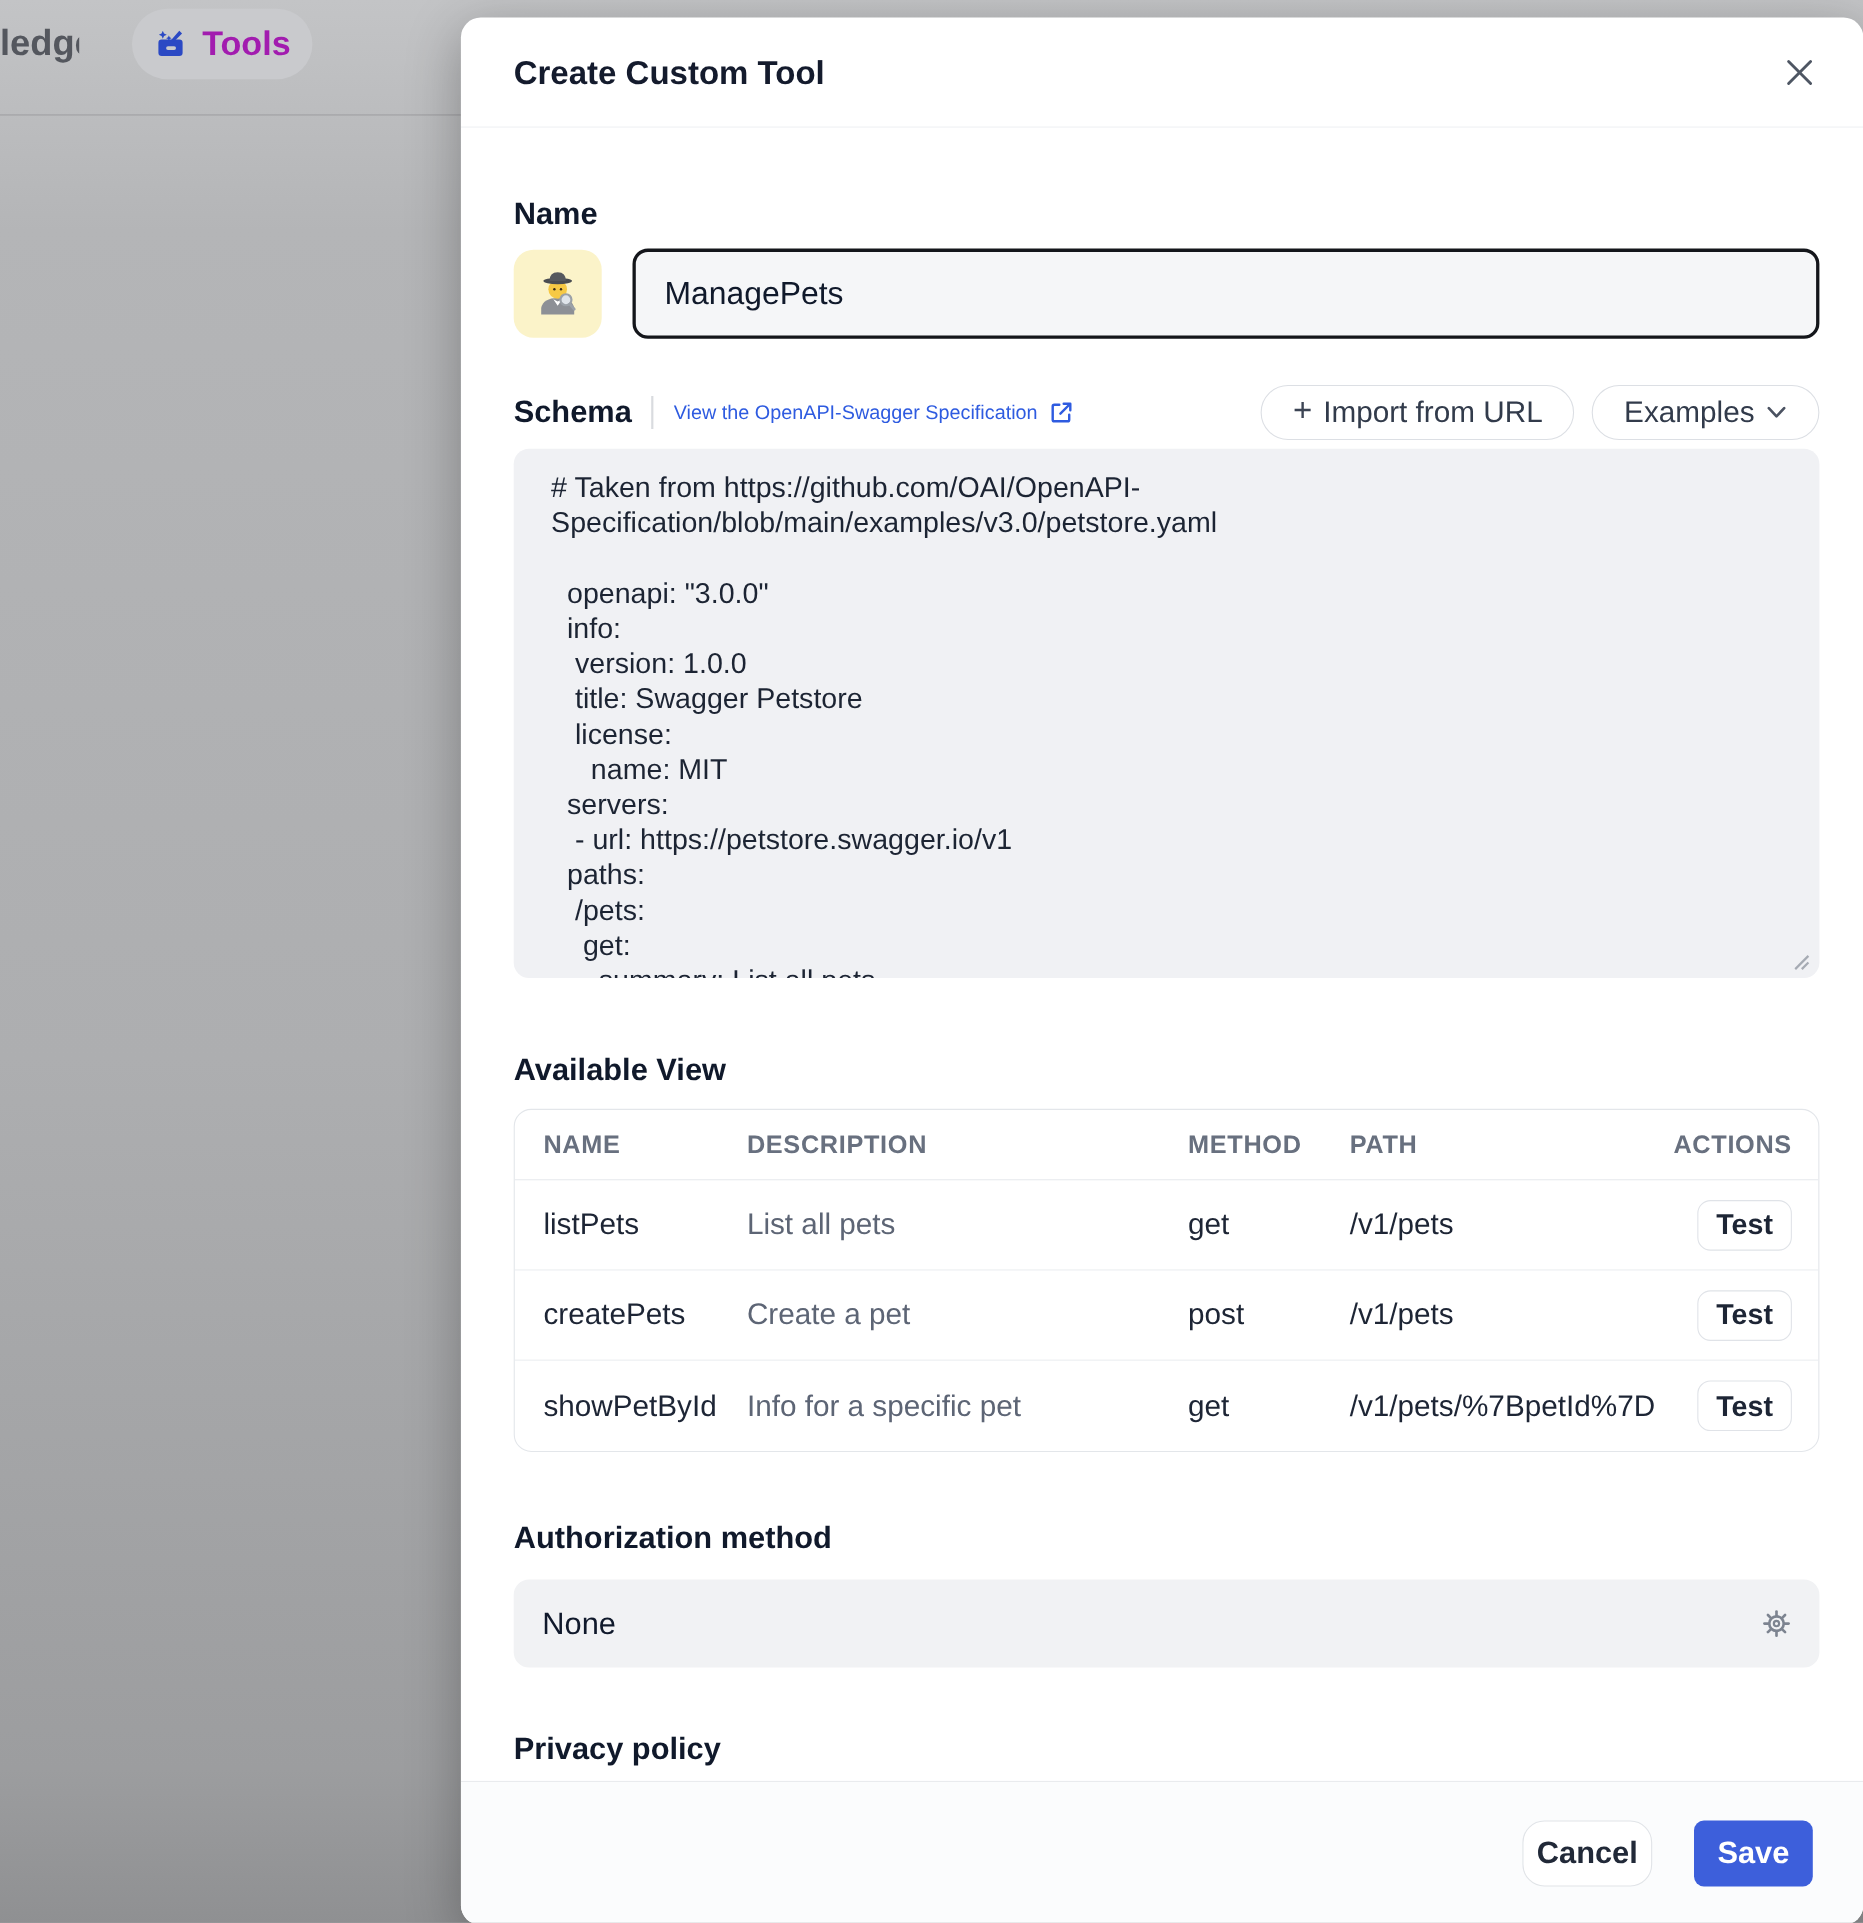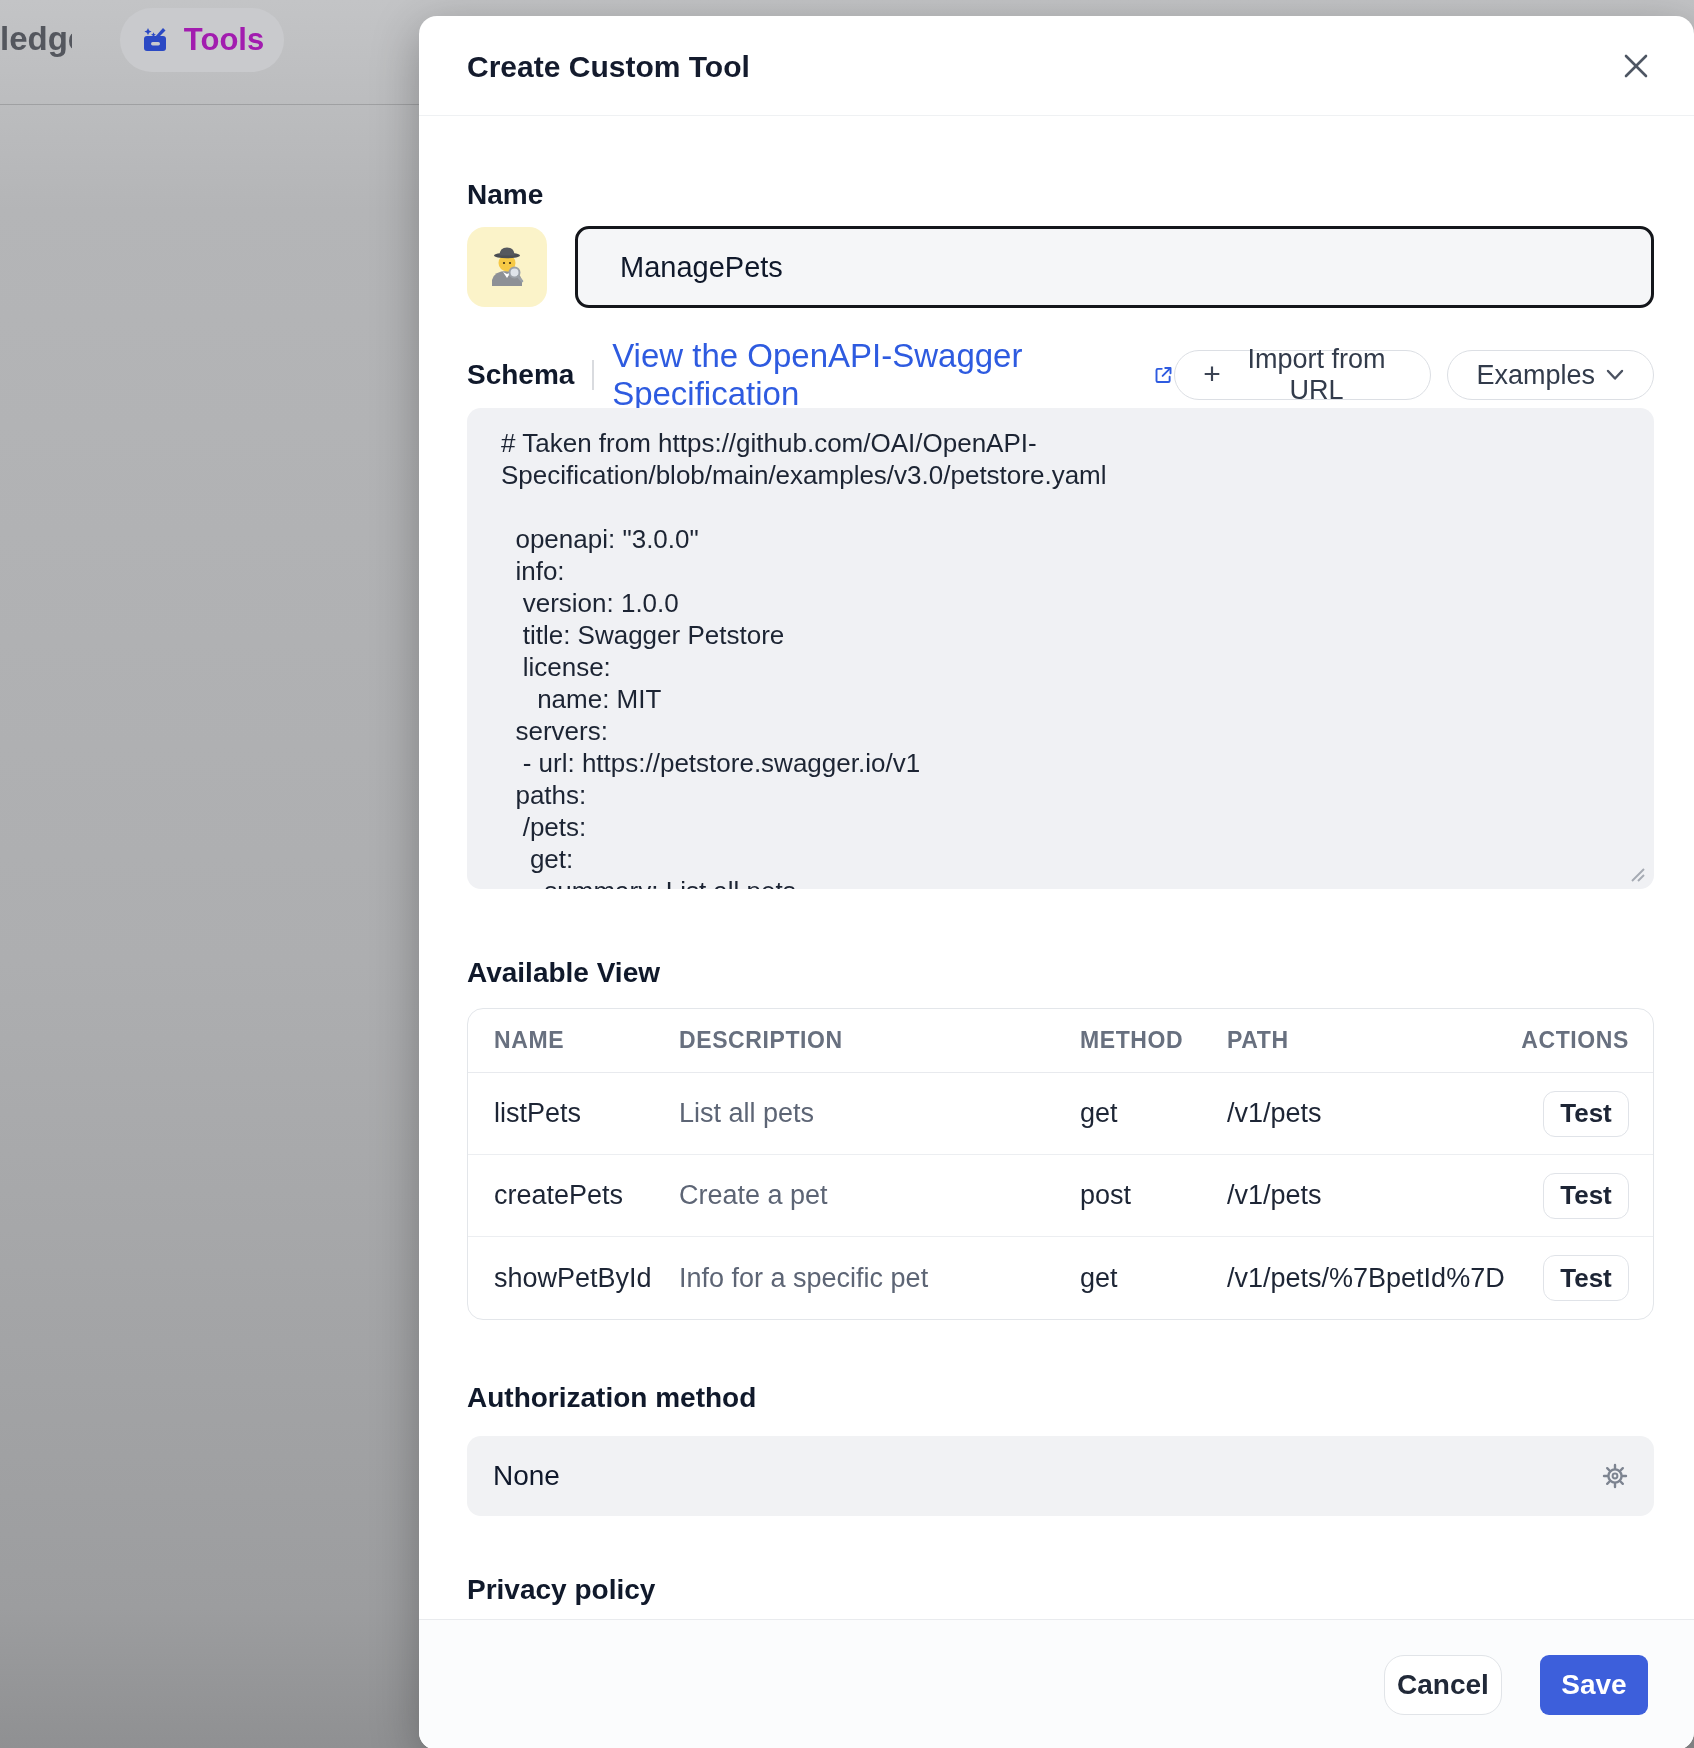--- a/index.html
+++ b/index.html
@@ -21,25 +21,25 @@
   .close-btn{position:absolute;right:40px;top:32px;width:36px;height:36px;display:flex;align-items:center;
              justify-content:center;cursor:pointer;background:none;border:none;padding:0;}
   .modal-body{padding:0 40px 0 48px;height:1503px;overflow:hidden;}
   .sec-h{font-size:28px;font-weight:700;color:#10192b;line-height:32px;}
   .h-name{margin-top:63px;}
   
   .name-row{margin-top:15px;display:flex;align-items:center;height:82px;}
   .avatar{width:80px;height:80px;border-radius:18px;background:#fbf3c9;display:flex;align-items:center;
           justify-content:center;flex:none;cursor:pointer;}
   .name-input{margin-left:28px;flex:1;height:82px;border:3px solid #14161b;border-radius:14px;
-              background:#f5f6f8;font-size:29px;color:#10192b;padding:0 42px;outline:none;}
+              background:#f5f6f8;font-size:29px;color:#10192b;padding:0 26px;outline:none;}
   
   .schema-row{margin-top:41px;height:52px;display:flex;align-items:center;}
   .vpipe{width:2px;height:30px;background:#d9dbdf;margin:0 18px;}
-  .schema-link{display:flex;align-items:center;gap:10px;font-size:33px;color:#2e5be0;cursor:pointer;text-decoration:none;}
+  .schema-link{display:flex;align-items:center;gap:10px;font-size:18px;color:#2e5be0;cursor:pointer;text-decoration:none;}
   .pill-btn{height:50px;border-radius:25px;border:1.5px solid #dcdfe4;background:#fff;display:flex;
             align-items:center;justify-content:center;gap:10px;font-size:27px;color:#323b4b;cursor:pointer;padding:0 28px;}
   .plus-glyph{font-size:30px;font-weight:400;color:#3c4454;line-height:1;margin-top:-3px;}
   .btn-import{margin-left:auto;}
   .btn-examples{margin-left:16px;}
   
   .yaml-box{position:relative;margin-top:7px;height:481px;background:#f0f1f4;border-radius:14px;
             padding:19px 34px;overflow:hidden;}
   .yaml-text{white-space:pre-wrap;font-size:26px;line-height:32px;color:#1c2433;}
   .resize-handle{position:absolute;right:8px;bottom:6px;cursor:nwse-resize;}

